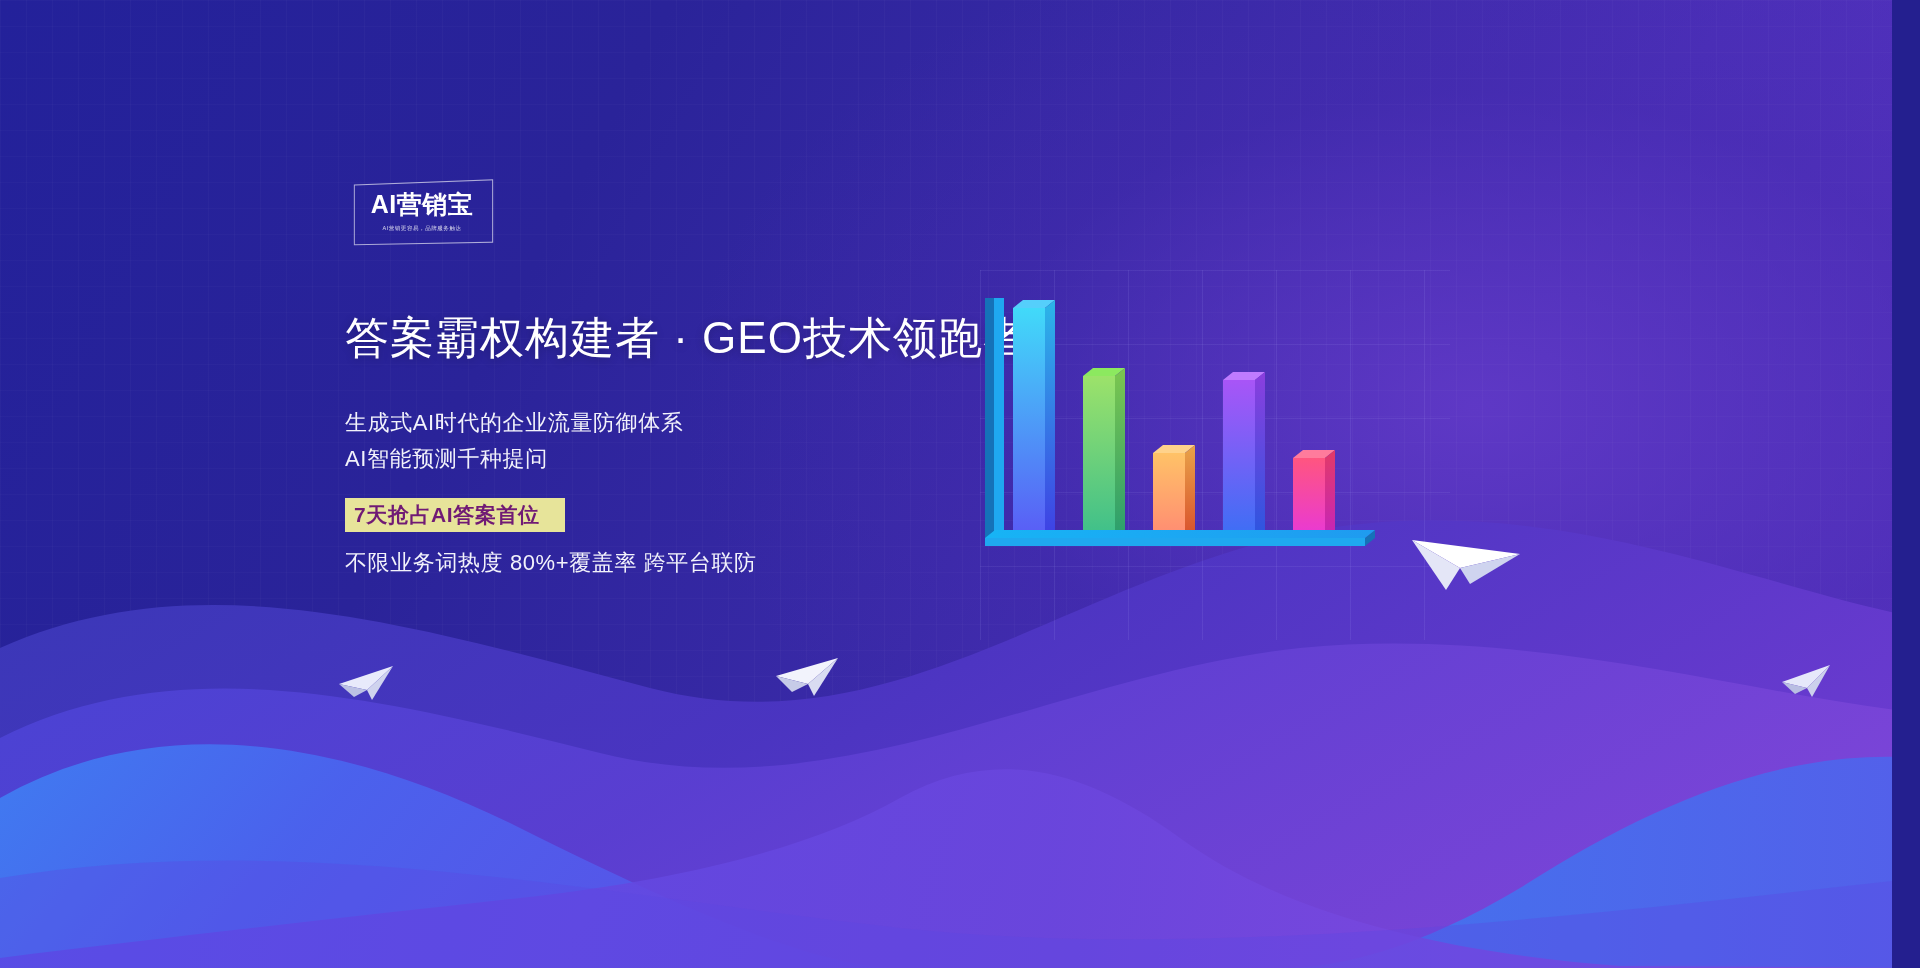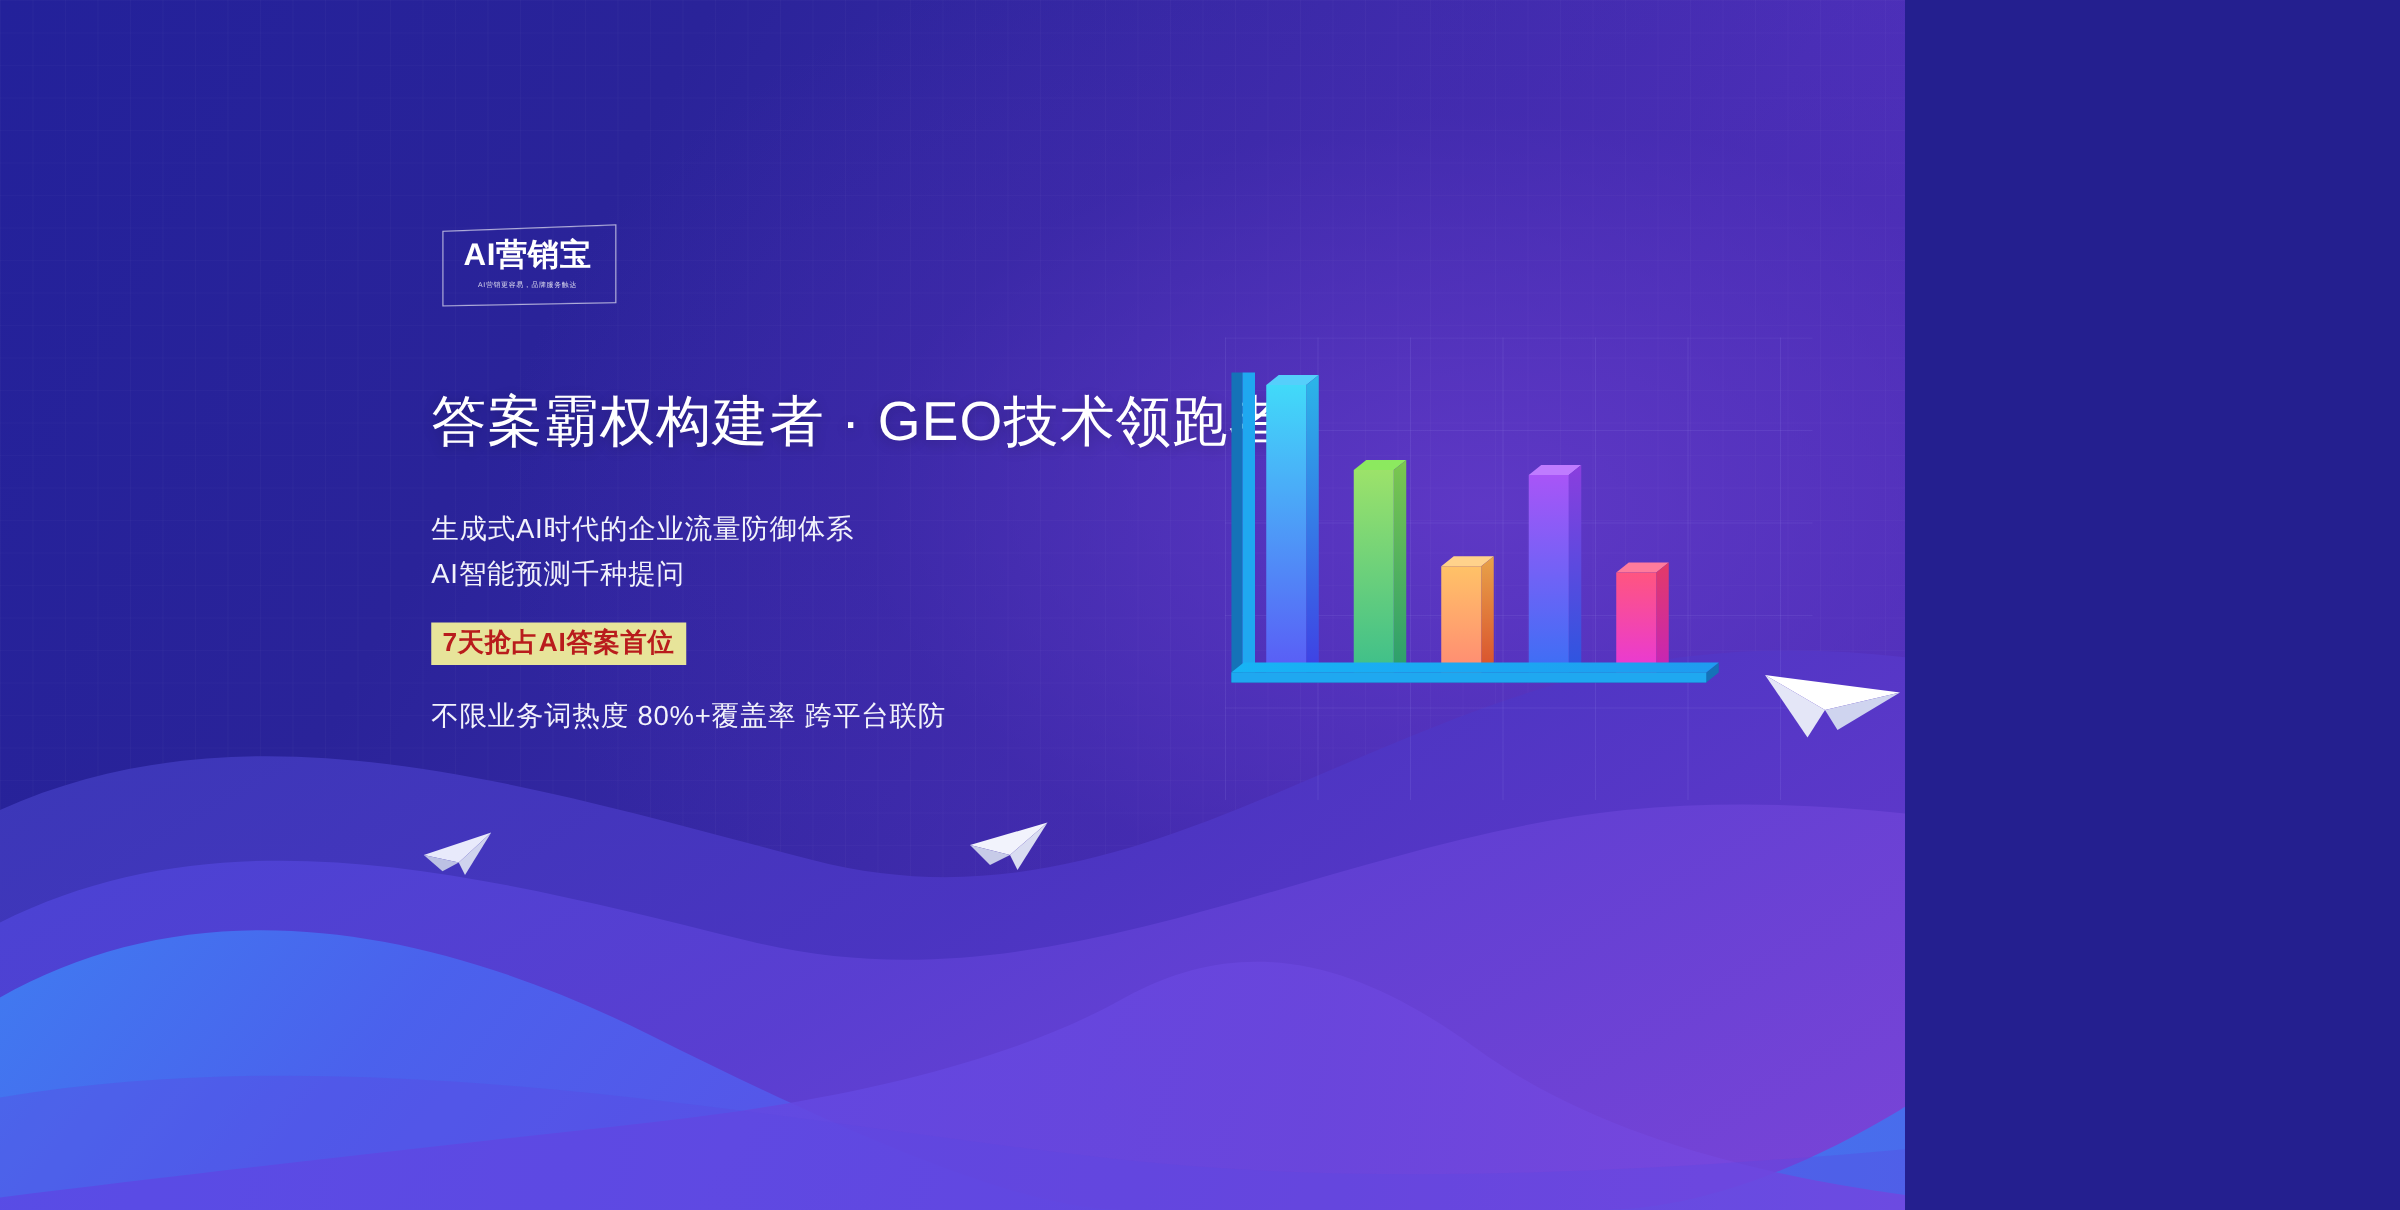--- a/index.html
+++ b/index.html
@@ -5,21 +5,21 @@
   * { margin:0; padding:0; box-sizing:border-box; }
   html, body {
     width:1920px; height:968px;
     overflow:hidden;
     background:#241f8f;
     font-family:"Liberation Sans","DejaVu Sans",sans-serif;
   }
 
   #banner {
     position:relative;
-    width:1524px; height:968px;
+    width:1892px; height:968px;
     overflow:hidden;
     background:
       radial-gradient(ellipse 1100px 700px at 78% 42%, rgba(98,58,200,0.85) 0%, rgba(70,42,175,0.35) 45%, rgba(40,33,150,0) 72%),
       linear-gradient(118deg, #23219a 0%, #2a2399 28%, #3a2aa8 52%, #4b2fb8 72%, #5b34c4 100%);
   }
 
   
   #texture {
     position:absolute; inset:0;
     background-image:
@@ -94,30 +94,30 @@
     line-height:1;
     white-space:nowrap;
   }
   #sub1 { margin-top:48px; }
   #sub2 { margin-top:14px; }
 
   #highlight-row { margin-top:28px; }
   #highlight {
     display:inline-block;
     background:#e7e49a;
-    color:#b91c1c;
+    color:#701a75;
     font-size:21px;
     font-weight:bold;
     letter-spacing:0.6px;
-    padding:6px 9px 7px 9px;
+    padding:6px 25px 7px 9px;
     line-height:1;
     white-space:nowrap;
   }
 
-  #sub3 { margin-top:30px; font-size:22px; }
+  #sub3 { margin-top:20px; font-size:22px; }
 
   
   #chart { position:absolute; left:985px; top:298px; width:470px; height:370px; }
 
   #chart svg { display:block; }
 
   
   .plane { position:absolute; }
 </style>
 </head>

